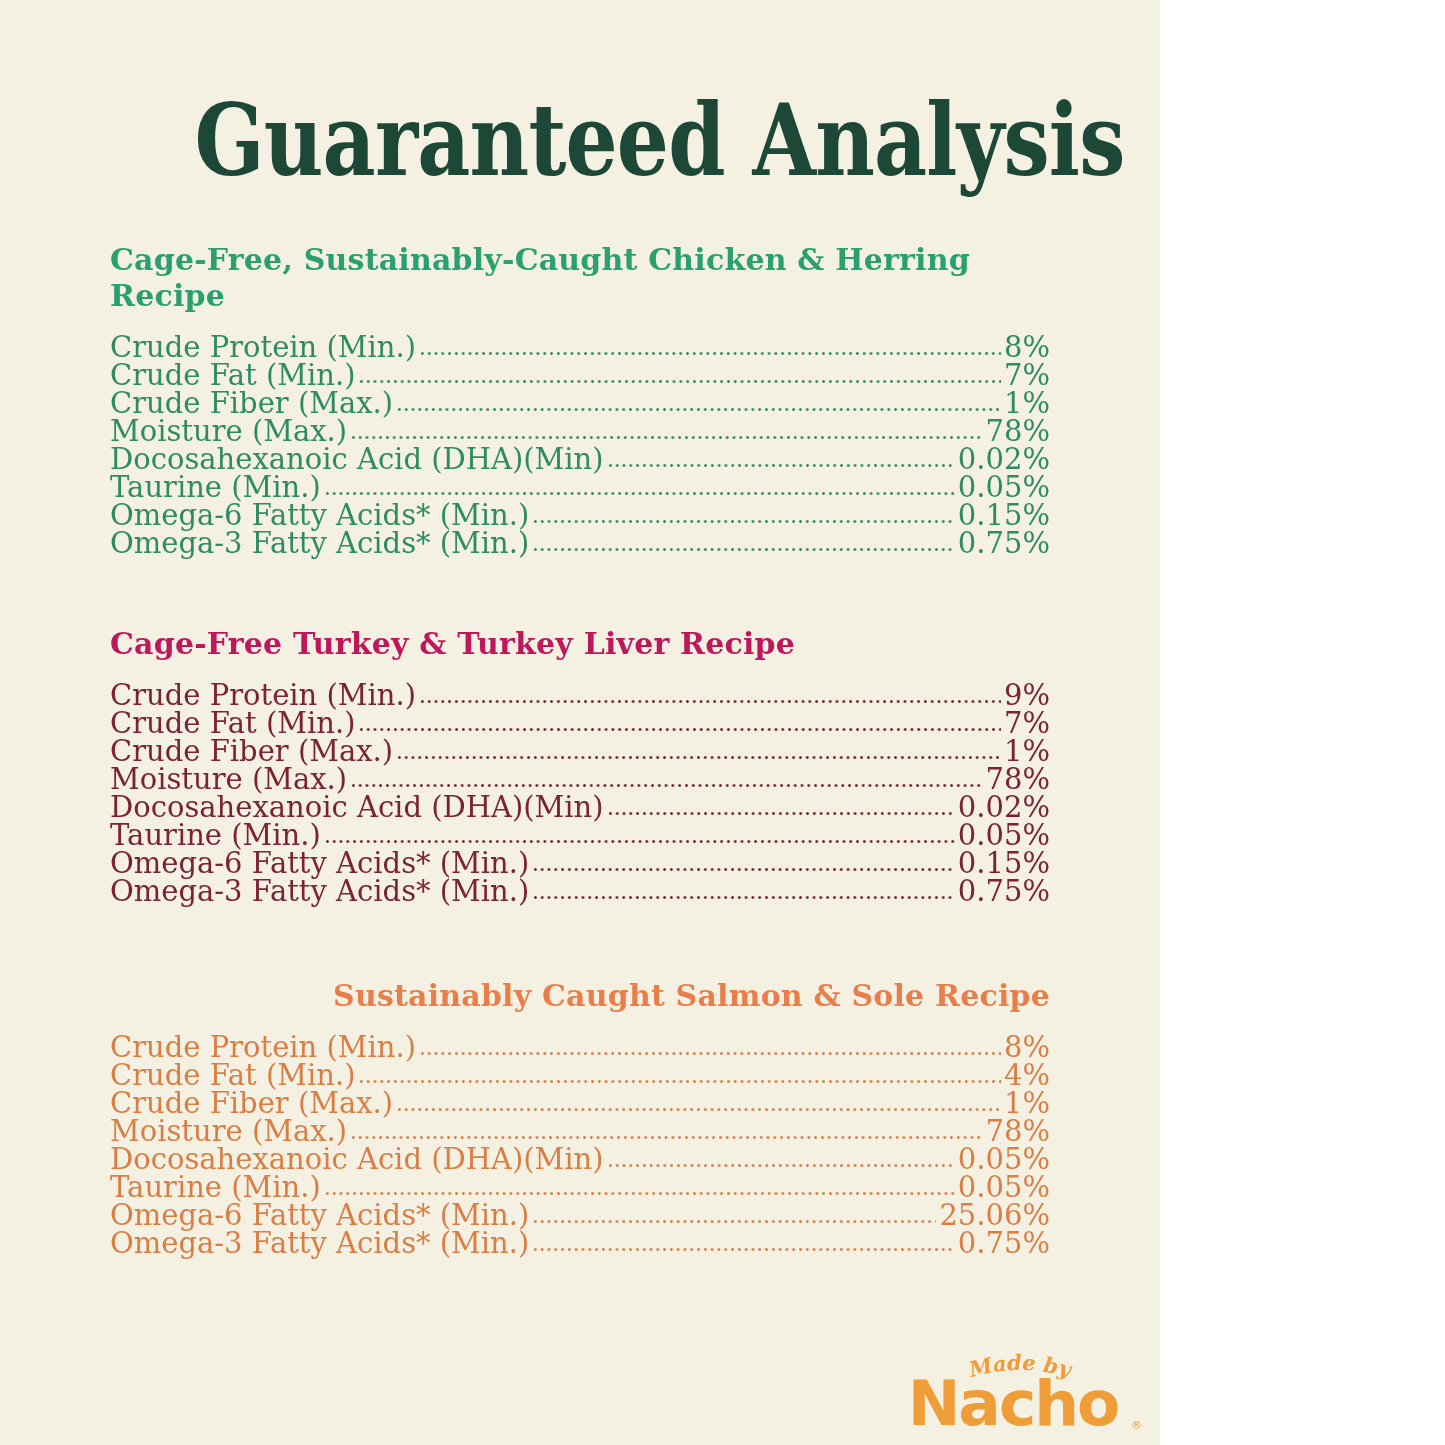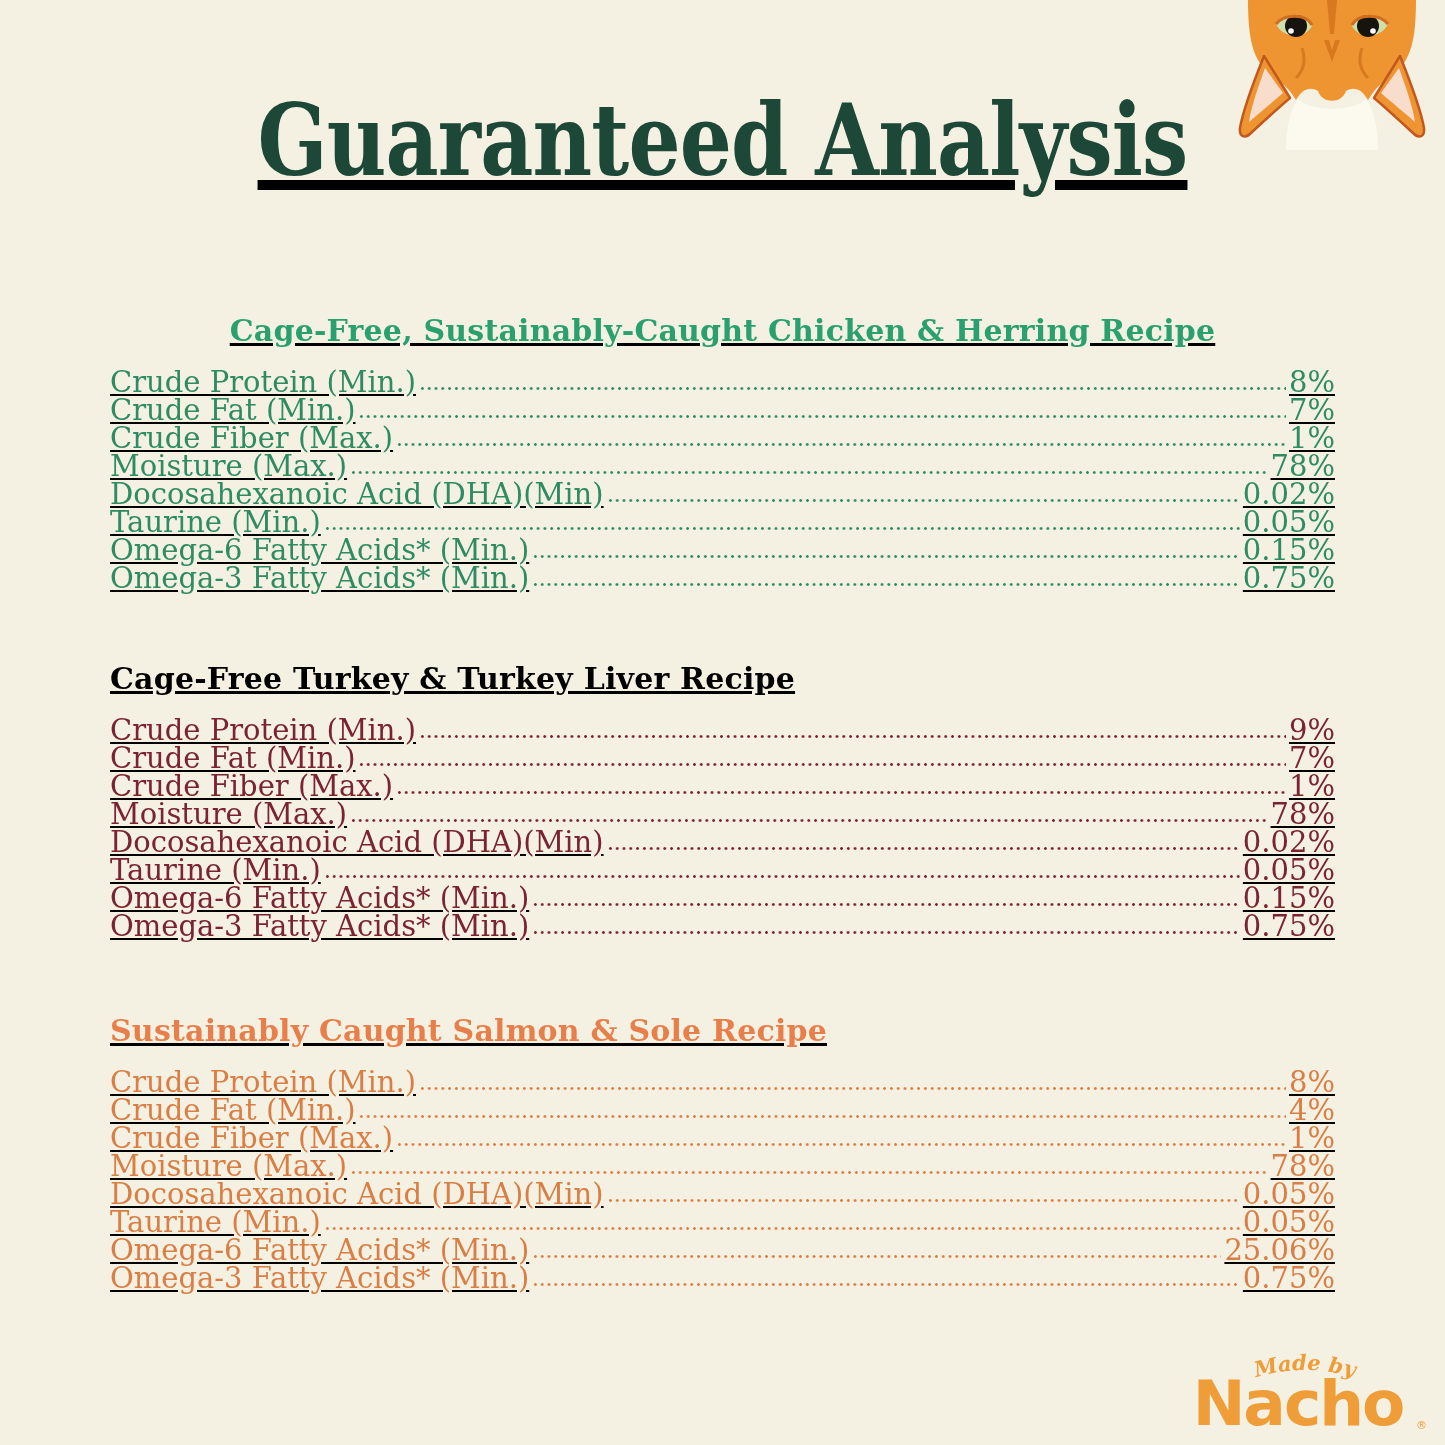--- a/index.html
+++ b/index.html
@@ -1,23 +1,22 @@
 <!DOCTYPE html>
 <html><head>
 <meta charset="utf-8">
 <style>
   html,body { margin:0; padding:0; }
   .page {
     position: relative;
-    width: 1445px;
+    width: 1160px;
     height: 1445px;
     background: #f4f1e3;
     font-family: "DejaVu Serif", serif;
     overflow: hidden;
-    text-decoration: underline;
   }
   .content { padding: 0 110px; }
   h1.title {
     margin: 88px 0 0 0;
     font-size: 100px;
     line-height: 105px;
     font-weight: 600;
     text-align: center;
     color: #1d4837;
     white-space: nowrap;
@@ -43,27 +42,27 @@
   .leader {
     flex: 1;
     height: 3px;
     margin: 0 3px 6px 3px;
     background-image: radial-gradient(circle, currentColor 1.25px, transparent 1.5px);
     background-size: 6.8px 3px;
     background-repeat: repeat-x;
     background-position: left bottom;
   }
   
-  .sec-chicken { margin-top: 120px; text-align: center; }
+  .sec-chicken { margin-top: 49px; }
   .sec-chicken .heading { color: #2aa06f; }
   .sec-chicken .row { color: #2e8b62; }
   .sec-turkey { margin-top: 69px; }
-  .sec-turkey .heading { color: #000000; }
+  .sec-turkey .heading { color: #be185d; }
   .sec-turkey .row { color: #7a2333; }
-  .sec-salmon { margin-top: 73px; }
+  .sec-salmon { margin-top: 73px; text-align: right; }
   .sec-salmon .heading { color: #e87f4a; }
   .sec-salmon .row { color: #d97e45; }
 
   .cat-peek {
     position: absolute;
     top: 0;
     left: 1232px;
     width: 200px;
     height: 150px;
   }

